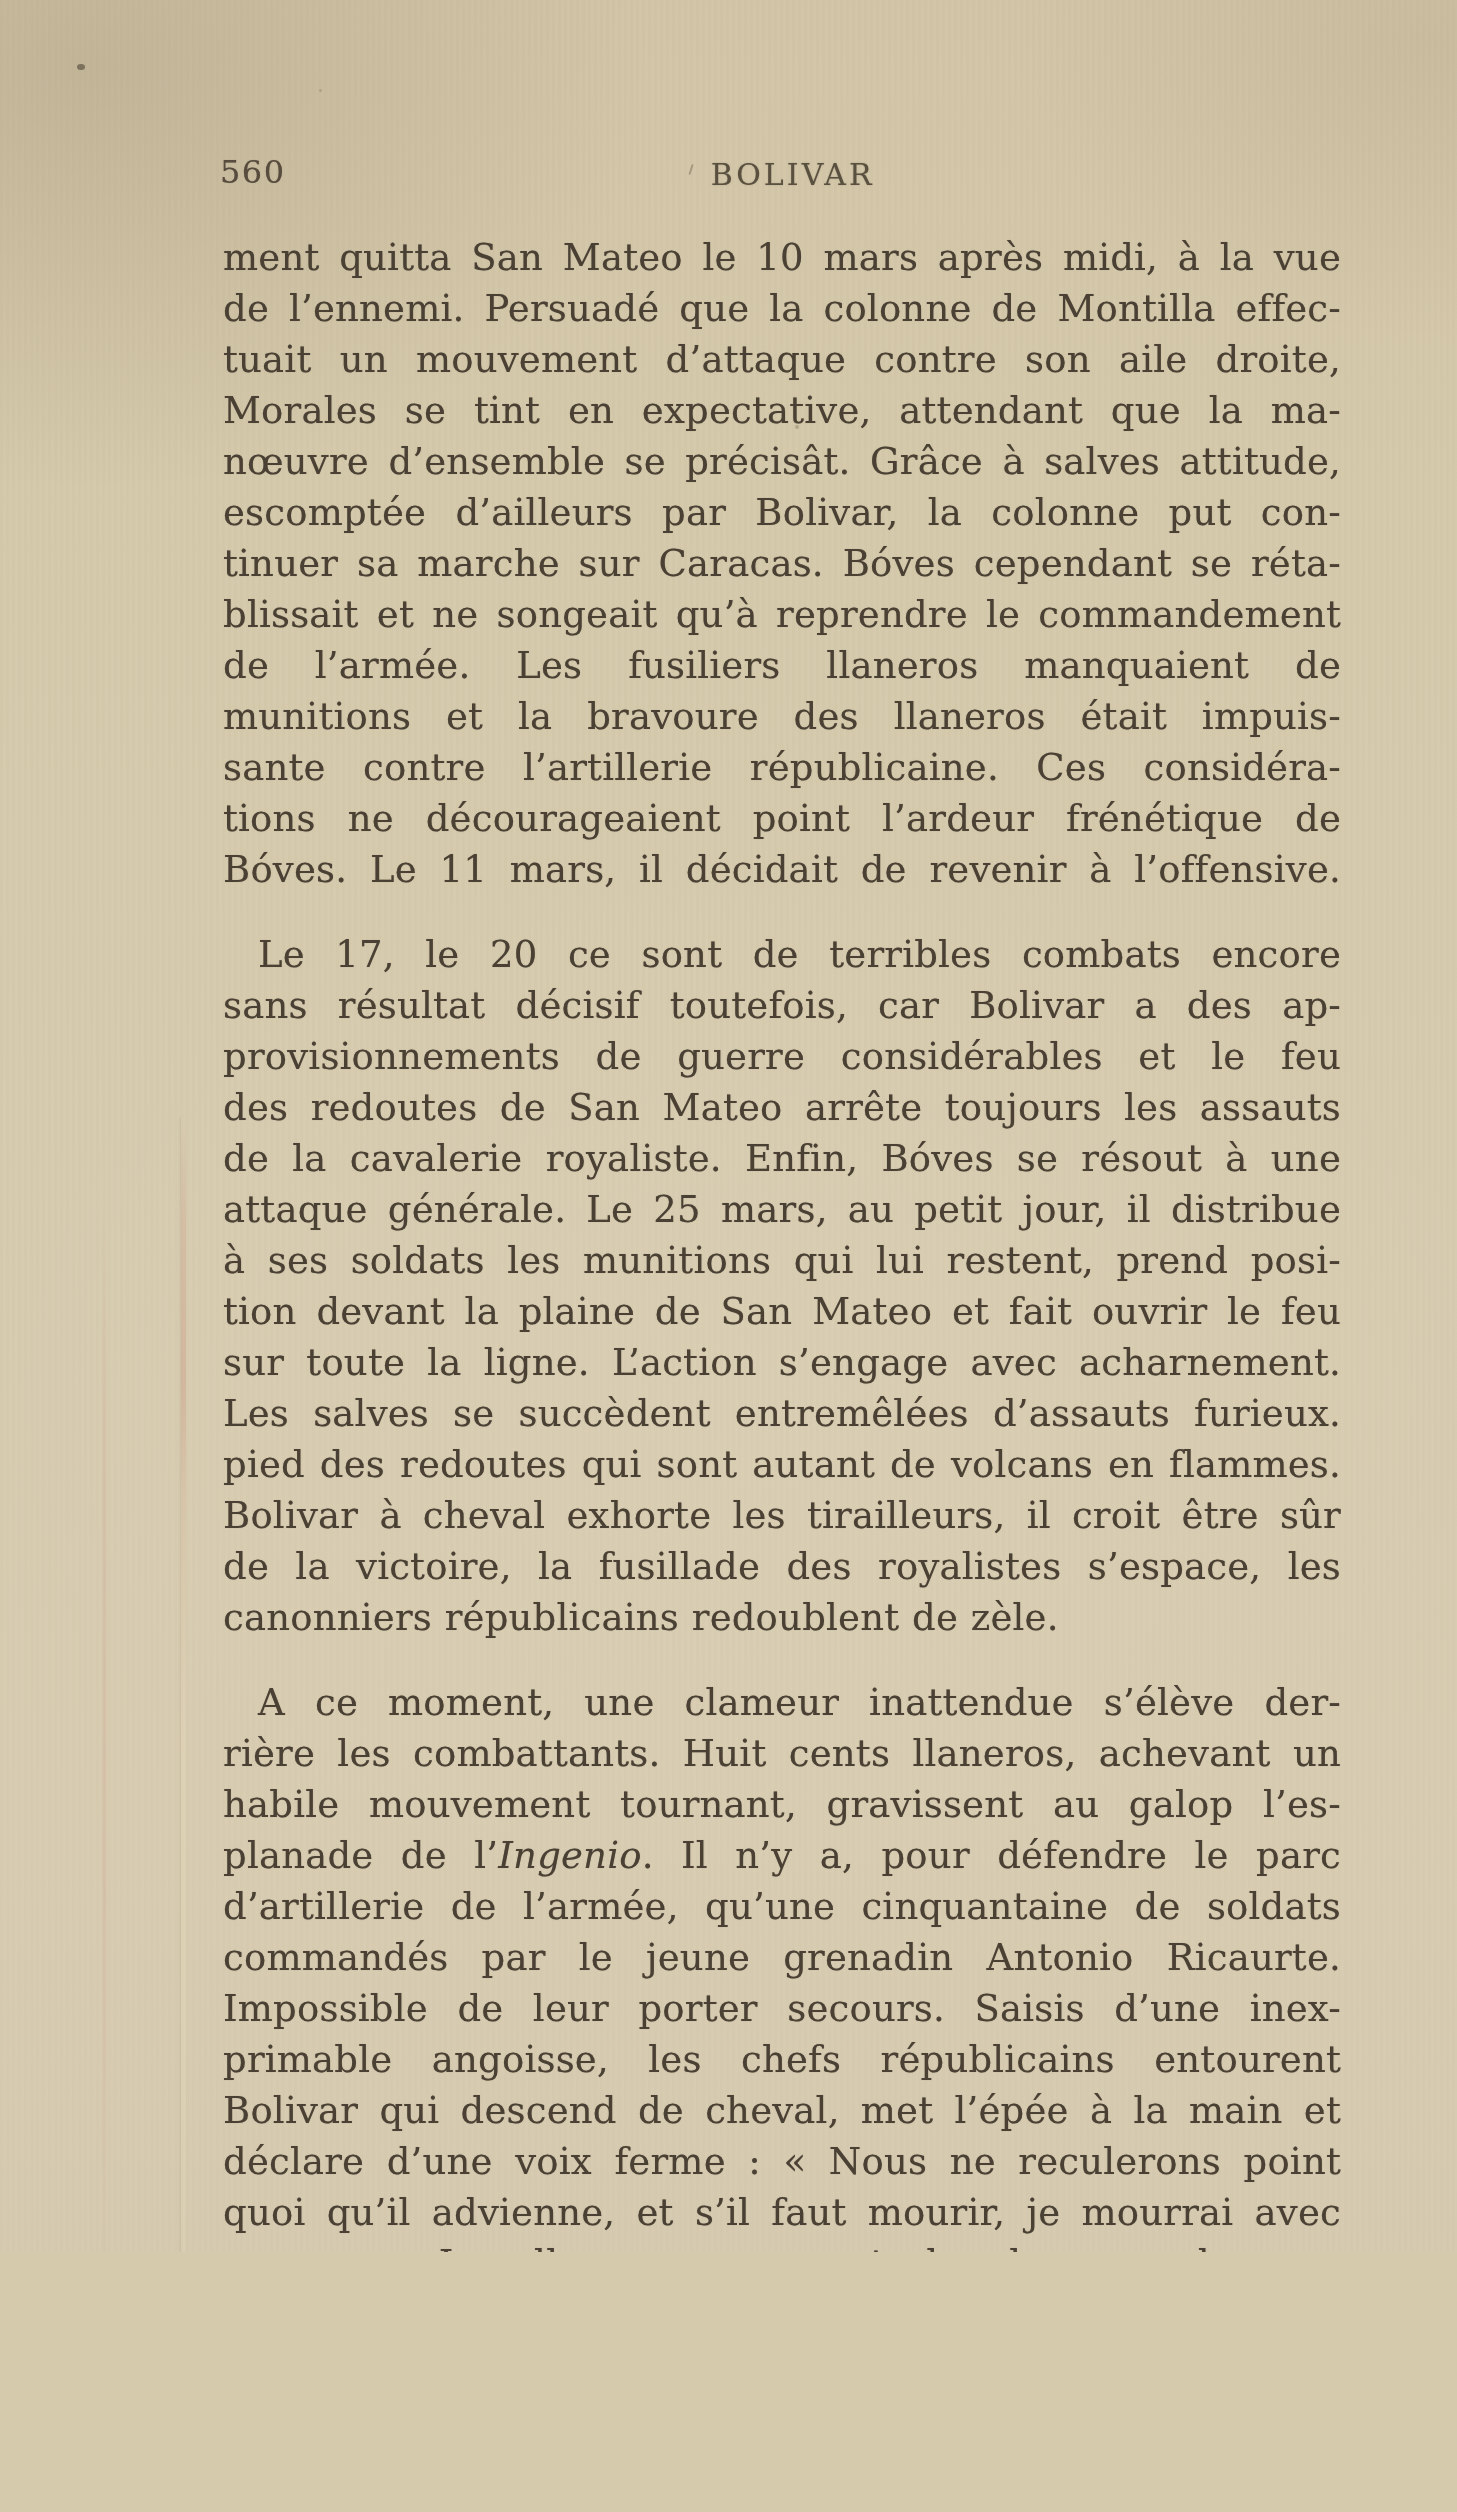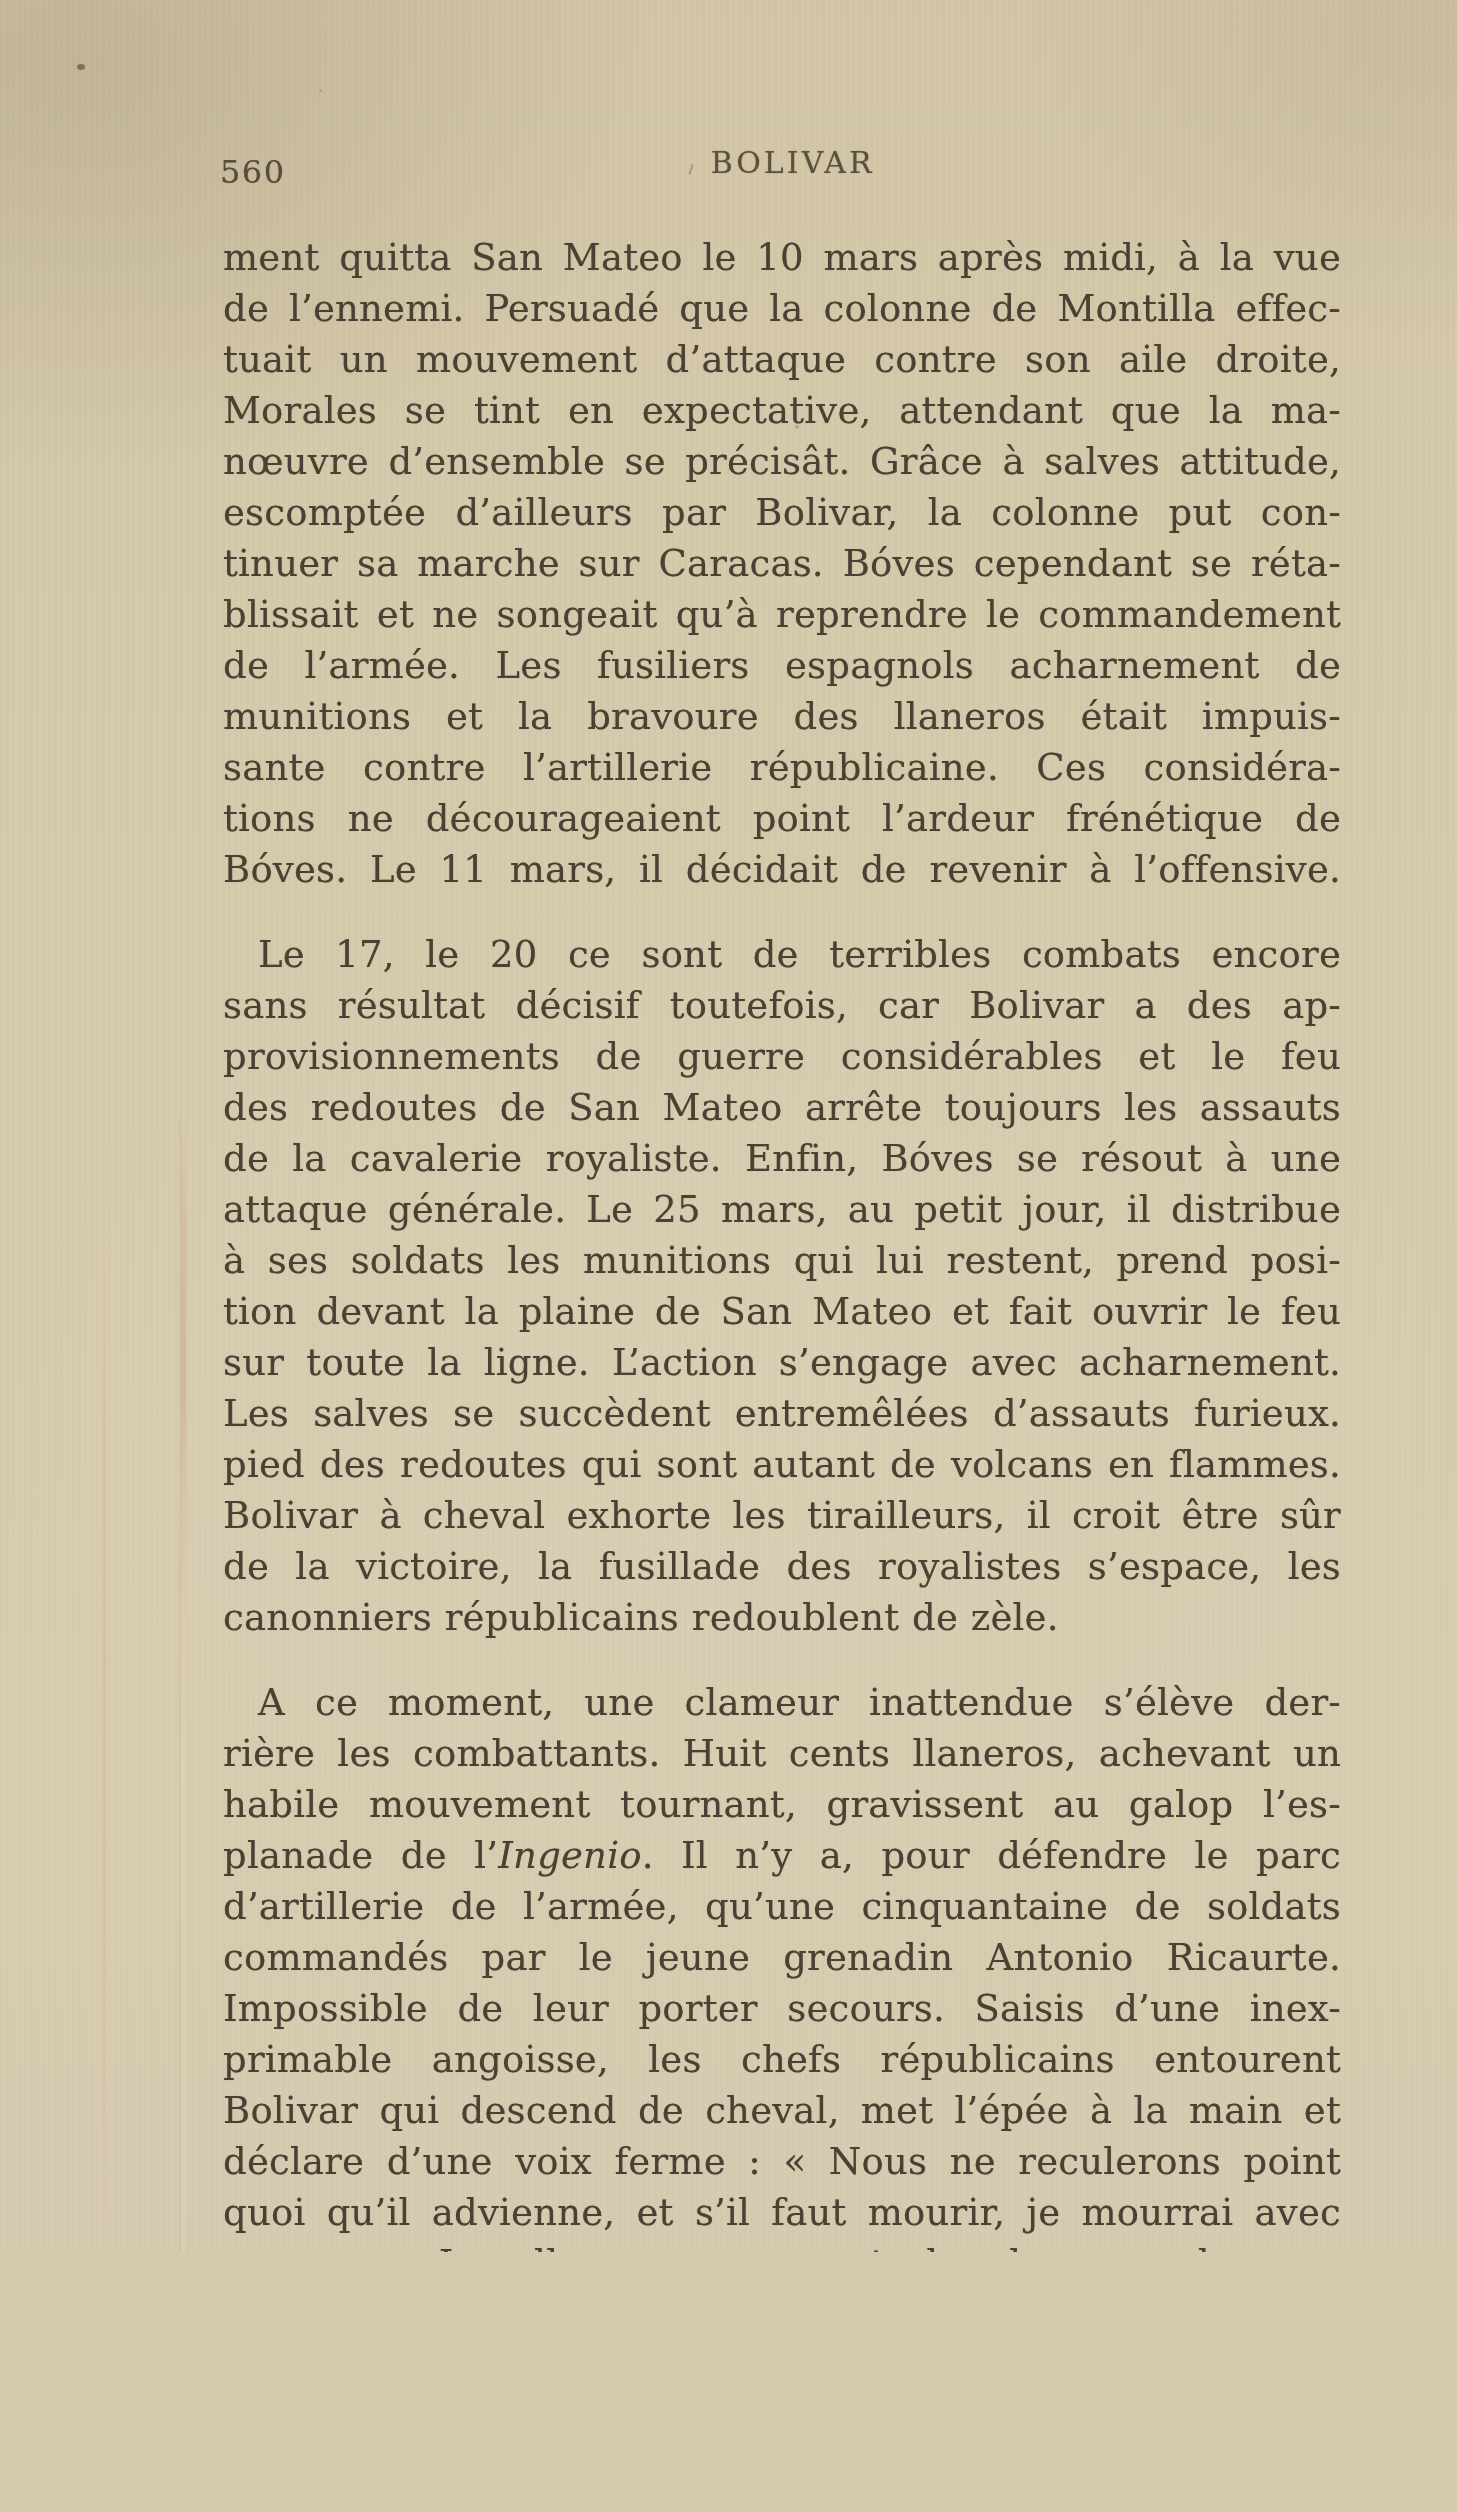--- a/index.html
+++ b/index.html
@@ -11,21 +11,21 @@
       radial-gradient(684px 494px at 98% 2%, rgba(104,90,66,0.09), rgba(104,90,66,0) 60%),
       radial-gradient(1140px 836px at 52% 62%, rgba(255,250,235,0.06), rgba(255,250,235,0) 72%),
       repeating-linear-gradient(90deg, rgba(96,84,62,0.016) 0 3px, rgba(255,255,250,0.013) 3px 6px),
       linear-gradient(180deg,#d2c5a7 0%,#d5c9ab 22%,#d7cbaf 55%,#d8ccb1 82%,#d6cab0 100%);
   }
   .header-pagenum{
     position:absolute;left:220px;top:156px;font-size:32px;line-height:1;
     letter-spacing:1.5px;color:#574c3e;text-shadow:0 0 0.8px rgba(87,76,62,0.5);
   }
   .header-title{
-    position:absolute;left:223px;top:148px;width:1118px;text-align:center;
+    position:absolute;left:223px;top:160px;width:1118px;text-align:center;
     font-size:30px;line-height:1;letter-spacing:3px;color:#59503f;
     transform:translateX(10.6px);text-shadow:0 0 1.5px rgba(89,80,63,0.4);
   }
   .header-mark{
     position:absolute;left:690px;top:164px;width:2.3px;height:11.4px;
     background:rgba(95,83,62,0.38);transform:rotate(18deg);border-radius:1.5px;
   }
   .text-block{position:absolute;left:223px;top:232px;width:1118px;}
   .text-line{
     height:51px;line-height:51px;font-size:37px;white-space:nowrap;overflow:hidden;
@@ -69,21 +69,21 @@
 
   <div class="text-block">
       <div class="text-line">ment quitta San Mateo le 10 mars après midi, à la vue</div>
       <div class="text-line">de l’ennemi. Persuadé que la colonne de Montilla effec-</div>
       <div class="text-line">tuait un mouvement d’attaque contre son aile droite,</div>
       <div class="text-line">Morales se tint en expectative, attendant que la ma-</div>
       <div class="text-line">nœuvre d’ensemble se précisât. Grâce à salves attitude,</div>
       <div class="text-line">escomptée d’ailleurs par Bolivar, la colonne put con-</div>
       <div class="text-line">tinuer sa marche sur Caracas. Bóves cependant se réta-</div>
       <div class="text-line">blissait et ne songeait qu’à reprendre le commandement</div>
-      <div class="text-line">de l’armée. Les fusiliers espagnols acharnement de</div>
+      <div class="text-line">de l’armée. Les fusiliers llaneros manquaient de</div>
       <div class="text-line">munitions et la bravoure des llaneros était impuis-</div>
       <div class="text-line">sante contre l’artillerie républicaine. Ces considéra-</div>
       <div class="text-line">tions ne décourageaient point l’ardeur frénétique de</div>
       <div class="text-line">Bóves. Le 11 mars, il décidait de revenir à l’offensive.</div>
       <div class="text-line indent">Le 17, le 20 ce sont de terribles combats encore</div>
       <div class="text-line">sans résultat décisif toutefois, car Bolivar a des ap-</div>
       <div class="text-line">provisionnements de guerre considérables et le feu</div>
       <div class="text-line">des redoutes de San Mateo arrête toujours les assauts</div>
       <div class="text-line">de la cavalerie royaliste. Enfin, Bóves se résout à une</div>
       <div class="text-line">attaque générale. Le 25 mars, au petit jour, il distribue</div>

